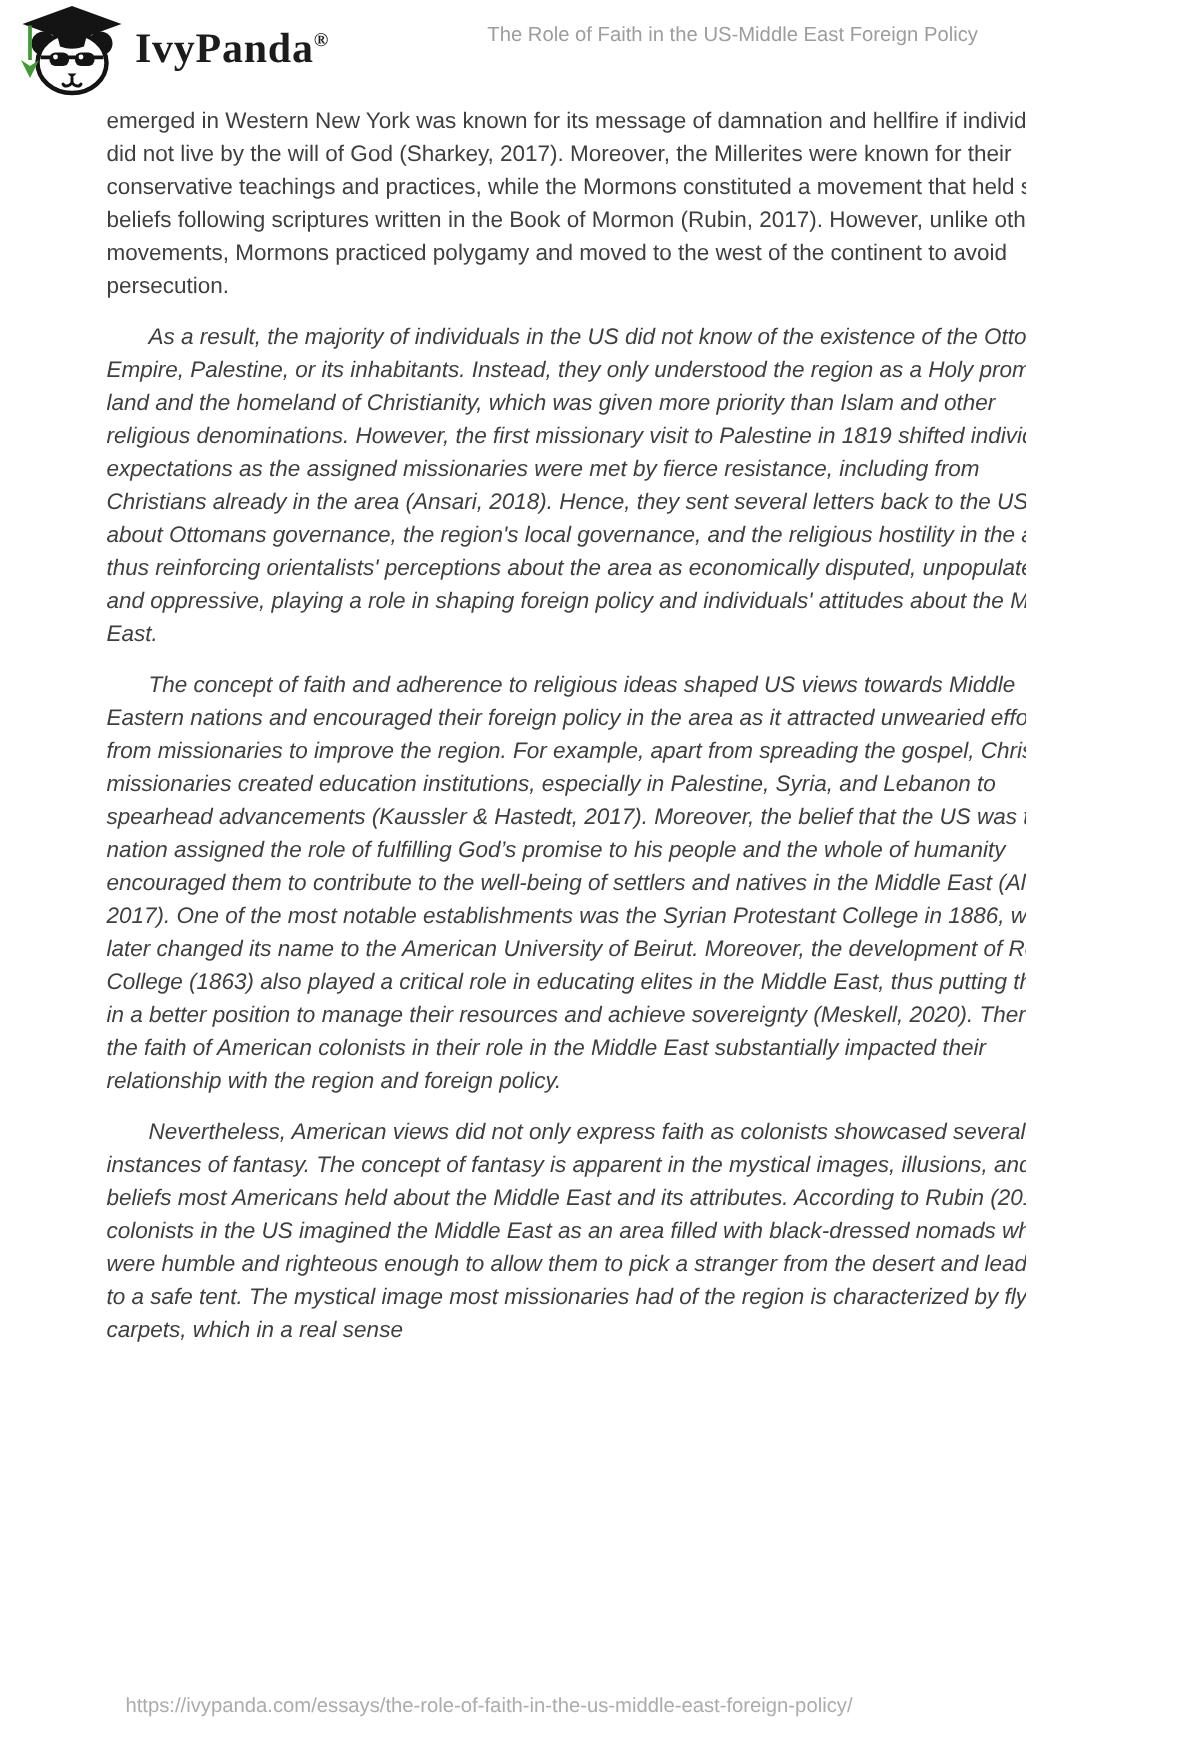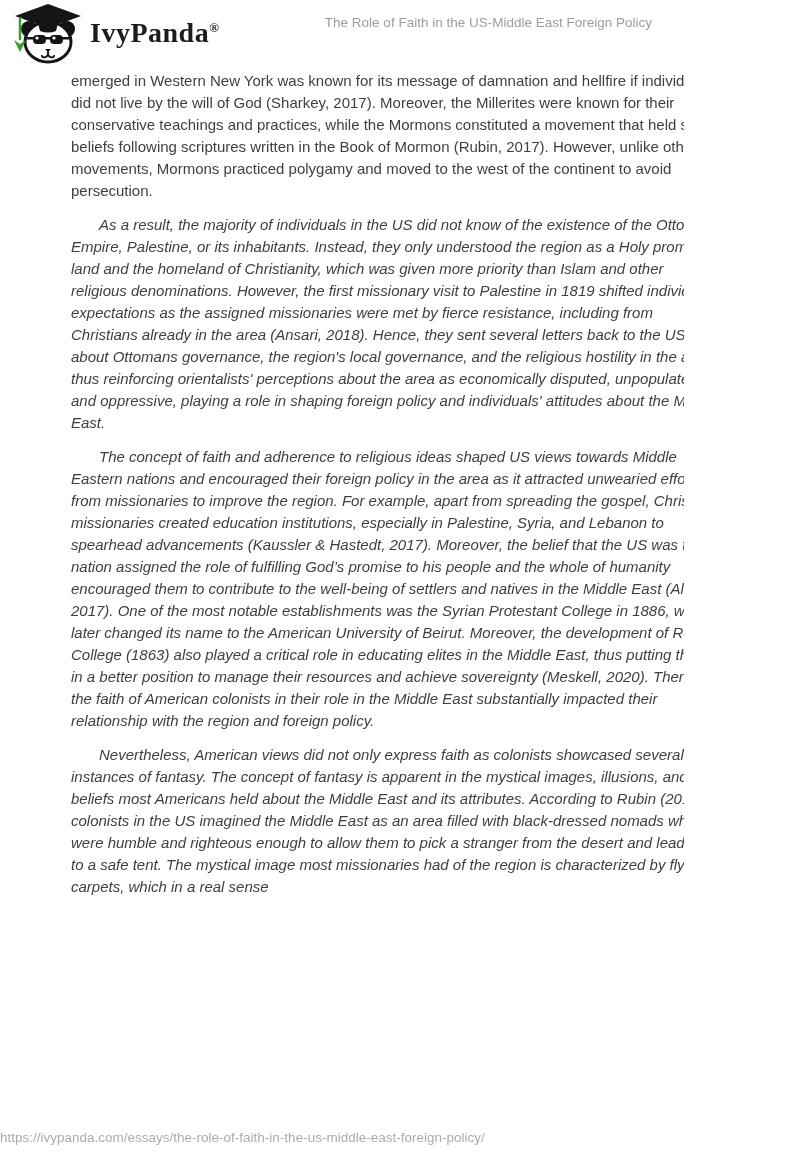--- a/index.html
+++ b/index.html
@@ -58,21 +58,21 @@
     line-height: 22px;
     color: #3f3f3f;
     margin-bottom: 12px;
     text-align: left;
   }
   .content p.indent { text-indent: 28px; font-style: italic; }
   .footer {
     position: absolute;
     top: 1128px;
     left: 0; right: 32px;
-    text-align: left;
+    text-align: center;
   }
   .footer-url {
     font-size: 13.5px;
     color: #acacac;
     text-decoration: none;
   }
 </style>
 </head>
 <body>
 

